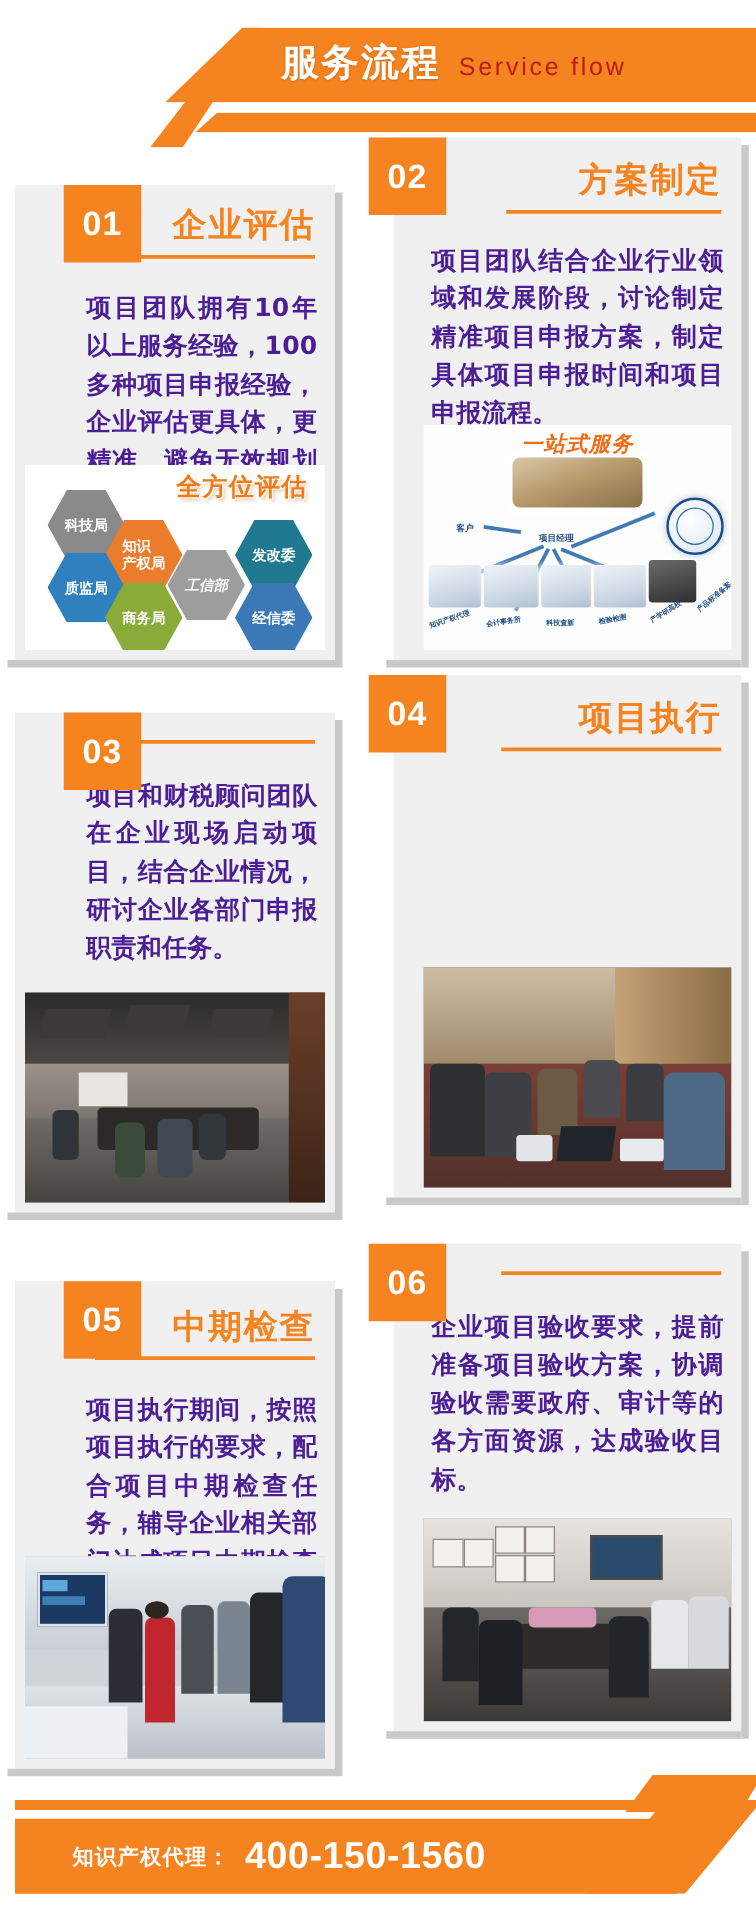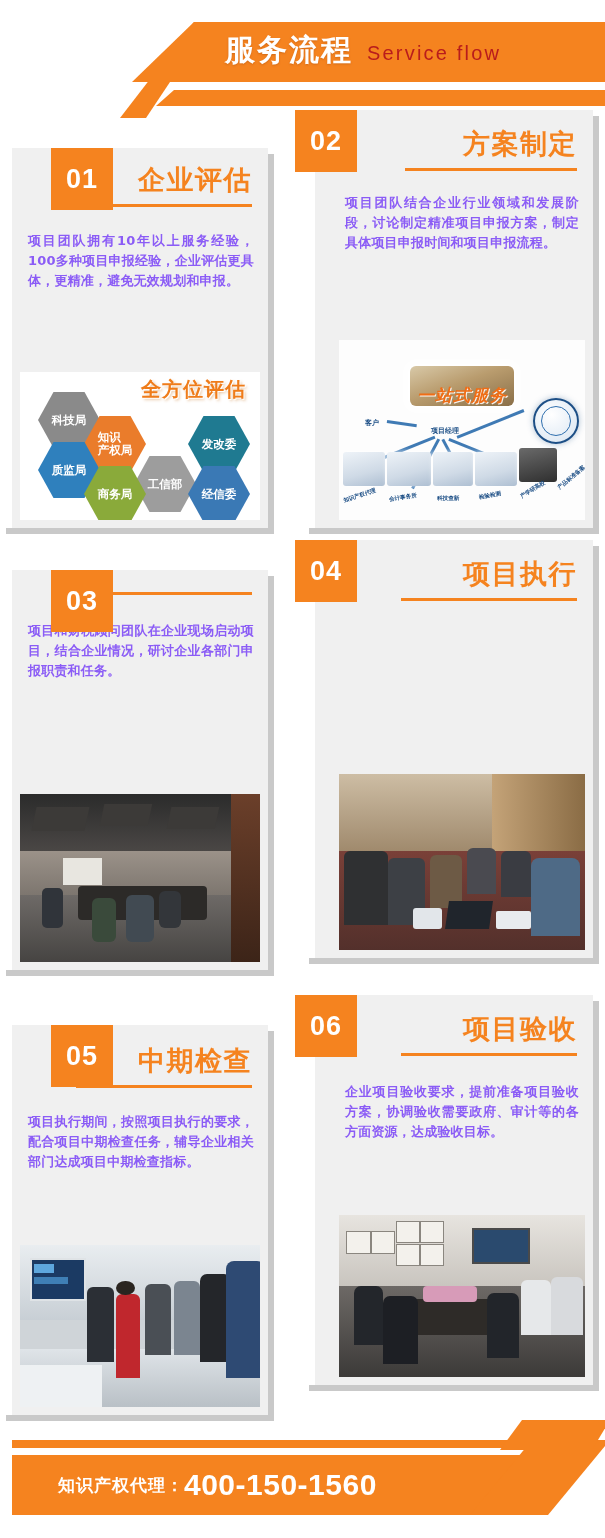--- a/index.html
+++ b/index.html
@@ -41,41 +41,41 @@
   .hdr-en{font-size:20px;color:#b91c1c;margin-left:14px;letter-spacing:2.2px;}
 
   
   .card{position:absolute;background:#f0f0f0;box-sizing:border-box;}
   .card::after{
     content:"";position:absolute;right:-6px;top:6px;bottom:-6px;width:6px;background:#c9c9c9;
   }
   .card::before{
     content:"";position:absolute;left:-6px;right:0;bottom:-6px;height:6px;background:#c9c9c9;
   }
-  .card-left{left:12px;width:256px;}
+  .card-left{left:12px;width:256px;padding-left:41px;}
   .card-right{left:315px;width:278px;}
 
   .badge{
     position:absolute;width:62px;height:62px;background:#f5831f;
     display:flex;align-items:center;justify-content:center;
     color:#fff;font-size:27px;font-weight:bold;letter-spacing:1px;
     font-family:"Liberation Sans",sans-serif;z-index:5;
   }
   .badge-left{left:12px;margin-left:39px;}
   .badge-right{left:295px;}
 
   .card-title{
     font-size:27px;font-weight:bold;color:#f5831f;letter-spacing:1.5px;
     font-family:"DejaVu Sans","Liberation Sans",sans-serif;
     text-align:right;padding-right:16px;
   }
   .title-rule{height:3px;background:#f5831f;margin:6px 16px 0 auto;}
 
   .card-body{
-    font-size:13px;line-height:1.52;color:#8b5cf6;font-weight:bold;
+    font-size:20px;line-height:1.52;color:#4c1d95;font-weight:bold;
     font-family:"DejaVu Sans","Liberation Sans",sans-serif;
     letter-spacing:.2px;
     text-align:justify;
   }
 
   
   .photo{position:relative;overflow:hidden;background:#8d8d8d;}
 
   
   .hexwrap{position:relative;background:#ffffff;overflow:hidden;}
@@ -94,21 +94,21 @@
     color:#fff;font-size:11.5px;font-weight:bold;line-height:1.12;text-align:left;
     font-family:"DejaVu Sans","Liberation Sans",sans-serif;
   }
 
   
   .oss{position:relative;background:#fdfdfd;overflow:hidden;}
   .oss-ttl{
     position:absolute;left:0;right:0;top:4px;text-align:center;
     font-size:17px;font-weight:bold;font-style:italic;color:#ef6d16;
     letter-spacing:1px;font-family:"DejaVu Sans","Liberation Sans",sans-serif;
-    text-shadow:1px 1px 0 rgba(255,255,255,.9);z-index:6;margin-top:40px;
+    text-shadow:1px 1px 0 rgba(255,255,255,.9);z-index:6;
   }
   .oss-hub{
     position:absolute;left:50%;top:26px;transform:translateX(-50%);
     width:104px;height:40px;border-radius:6px;
     background:linear-gradient(160deg,#d8c9a8 0%,#b99c6e 45%,#8a6f48 100%);
     box-shadow:0 0 10px 6px rgba(255,255,255,.85);
   }
   .oss-node{
     position:absolute;height:34px;border-radius:3px;
     background:linear-gradient(165deg,#eef3f8 0%,#cfdae6 60%,#aebfd2 100%);
@@ -145,21 +145,21 @@
             clip-path:polygon(62px 0,140px 0,78px 75px,0 75px);
   }
   .ft-diag2{
     position:absolute;left:500px;top:0px;width:110px;height:30px;background:#f5831f;
     -webkit-clip-path:polygon(22px 0,110px 0,92px 30px,0 30px);
             clip-path:polygon(22px 0,110px 0,92px 30px,0 30px);
   }
   .ft-text{position:absolute;left:58px;top:48px;display:flex;align-items:center;z-index:3;}
   .ft-cn{font-size:17px;font-weight:bold;color:#ffffff;letter-spacing:1px;
     font-family:"DejaVu Sans","Liberation Sans",sans-serif;}
-  .ft-num{font-size:30px;font-weight:bold;color:#ffffff;letter-spacing:.5px;margin-left:0;
+  .ft-num{font-size:30px;font-weight:bold;color:#ffffff;letter-spacing:.5px;margin-left:12px;
     font-family:"Liberation Sans",sans-serif;}
 </style>
 </head>
 <body>
 
 <div id="page">
 
   <div class="header">
     <div class="hdr-diag1"></div>
     <div class="hdr-bar"></div>
@@ -185,21 +185,21 @@
       <div class="hex" style="left:64px; top:44px; background:#ea7c2b;">
           <span style="white-space:pre-line">知识
 产权局</span>
         </div>
       <div class="hex" style="left:168px;top:44px; background:#1f7a91;">
           <span>发改委</span>
         </div>
       <div class="hex" style="left:18px; top:70px; background:#2f80bd;">
           <span>质监局</span>
         </div>
-      <div class="hex" style="left:114px;top:84px; background:#9d9d9d;">
+      <div class="hex" style="left:114px;top:68px; background:#9d9d9d;font-style:italic;">
           <span>工信部</span>
         </div>
       <div class="hex" style="left:64px; top:94px; background:#8aaa3a;">
           <span>商务局</span>
         </div>
       <div class="hex" style="left:168px;top:94px; background:#3a79b5;">
           <span>经信委</span>
         </div>
     </div>
   </div>
@@ -306,21 +306,20 @@
       <div style="position:absolute;left:64%;top:22%;width:11%;height:46%;background:#7b8590;border-radius:6px 6px 0 0;"></div>
       <div style="position:absolute;left:75%;top:18%;width:13%;height:54%;background:#24262a;border-radius:7px 7px 0 0;"></div>
       <div style="position:absolute;left:86%;top:10%;width:16%;height:72%;background:#2e4a73;border-radius:8px 8px 0 0;"></div>
       <div style="position:absolute;left:0;bottom:0;width:34%;height:26%;background:#eef1f3;"></div>
     </div>
   </div>
 
   <div class="badge badge-right" style="top:995px">06</div>
   <div class="card card-right" style="top:995px;height:390px">
     <div style="height:16px"></div>
-    <div class="card-title">项目验收</div>
     <div class="title-rule" style="width:176px"></div>
     <div class="card-body" style="margin:26px 14px 0 30px">企业项目验收要求，提前准备项目验收方案，协调验收需要政府、审计等的各方面资源，达成验收目标。</div>
 
     <div class="photo" style="position:absolute;left:24px;right:8px;bottom:8px;height:162px;background:#8e8a86;">
       <div style="position:absolute;left:0;right:0;top:0;height:44%;background:linear-gradient(180deg,#e7e4df,#c9c5bf);"></div>
       <div style="position:absolute;left:0;right:0;bottom:0;height:56%;background:linear-gradient(180deg,#6d6966,#3c3a38);"></div>
       <div style="position:absolute;left:3%;top:10%;width:9%;height:13%;background:#f3f1ec;border:1px solid #8a867f;"></div>
       <div style="position:absolute;left:13%;top:10%;width:9%;height:13%;background:#f3f1ec;border:1px solid #8a867f;"></div>
       <div style="position:absolute;left:23%;top:4%;width:9%;height:12%;background:#f3f1ec;border:1px solid #8a867f;"></div>
       <div style="position:absolute;left:33%;top:4%;width:9%;height:12%;background:#f3f1ec;border:1px solid #8a867f;"></div>

